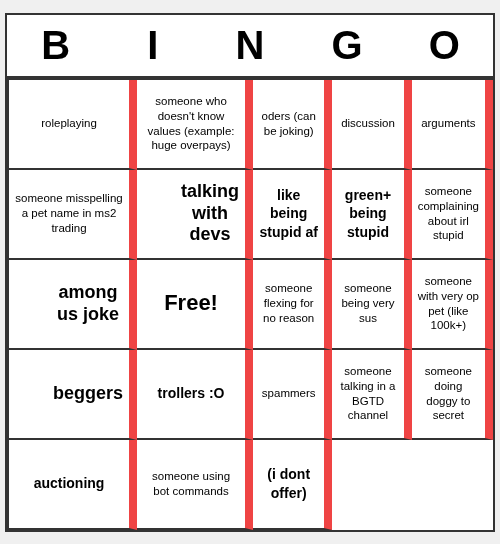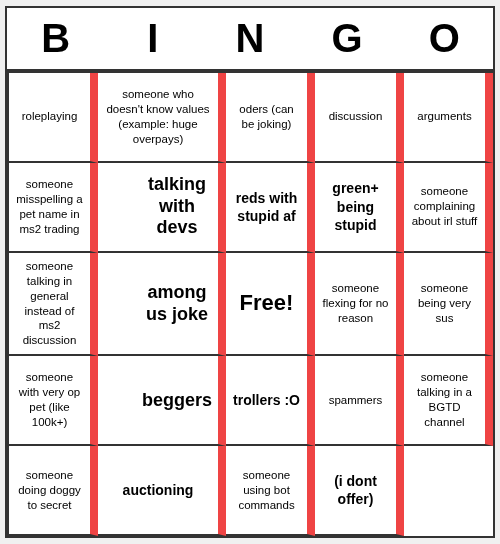--- a/index.html
+++ b/index.html
@@ -91,24 +91,23 @@
     <span class="bingo-letter">O</span>
   </div>
   <div class="bingo-grid" id="grid-container">
   <div class="bingo-cell">roleplaying</div>
       <div class="bingo-cell">someone who doesn't know values (example: huge overpays)</div>
       <div class="bingo-cell">oders (can be joking)</div>
       <div class="bingo-cell">discussion</div>
       <div class="bingo-cell">arguments</div>
       <div class="bingo-cell">someone misspelling a pet name in ms2 trading</div>
       <div class="bingo-cell large-text">talking with devs</div>
-      <div class="bingo-cell medium-text">reds with stupid af</div>
+      <div class="bingo-cell medium-text">like being stupid af</div>
       <div class="bingo-cell medium-text">green+ being stupid</div>
-      <div class="bingo-cell">someone complaining about irl stuff</div>
-      <div class="bingo-cell">someone talking in general instead of ms2 discussion</div>
+      <div class="bingo-cell">someone complaining about irl stupid</div>
       <div class="bingo-cell large-text">among us joke</div>
       <div class="bingo-cell free">Free!</div>
       <div class="bingo-cell">someone flexing for no reason</div>
       <div class="bingo-cell">someone being very sus</div>
       <div class="bingo-cell">someone with very op pet (like 100k+)</div>
       <div class="bingo-cell large-text">beggers</div>
       <div class="bingo-cell medium-text">trollers :O</div>
       <div class="bingo-cell">spammers</div>
       <div class="bingo-cell">someone talking in a BGTD channel</div>
       <div class="bingo-cell">someone doing doggy to secret</div>

